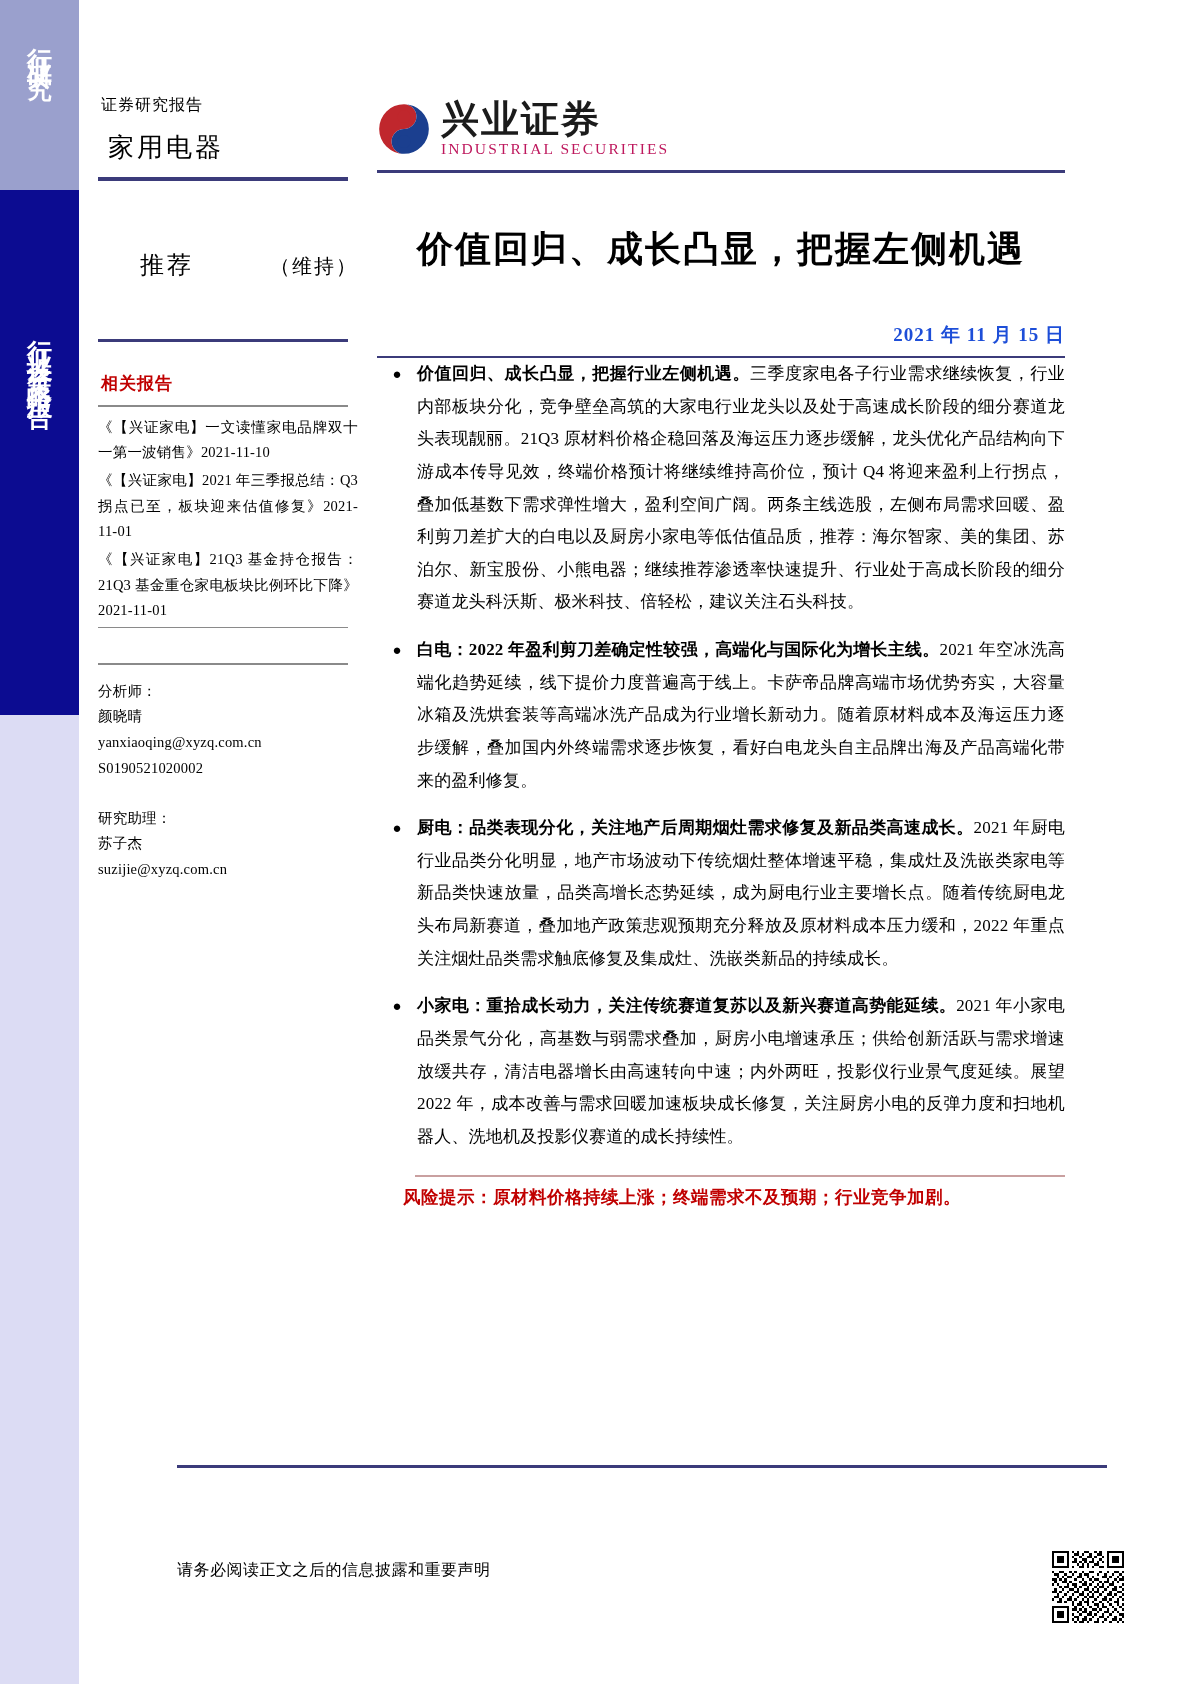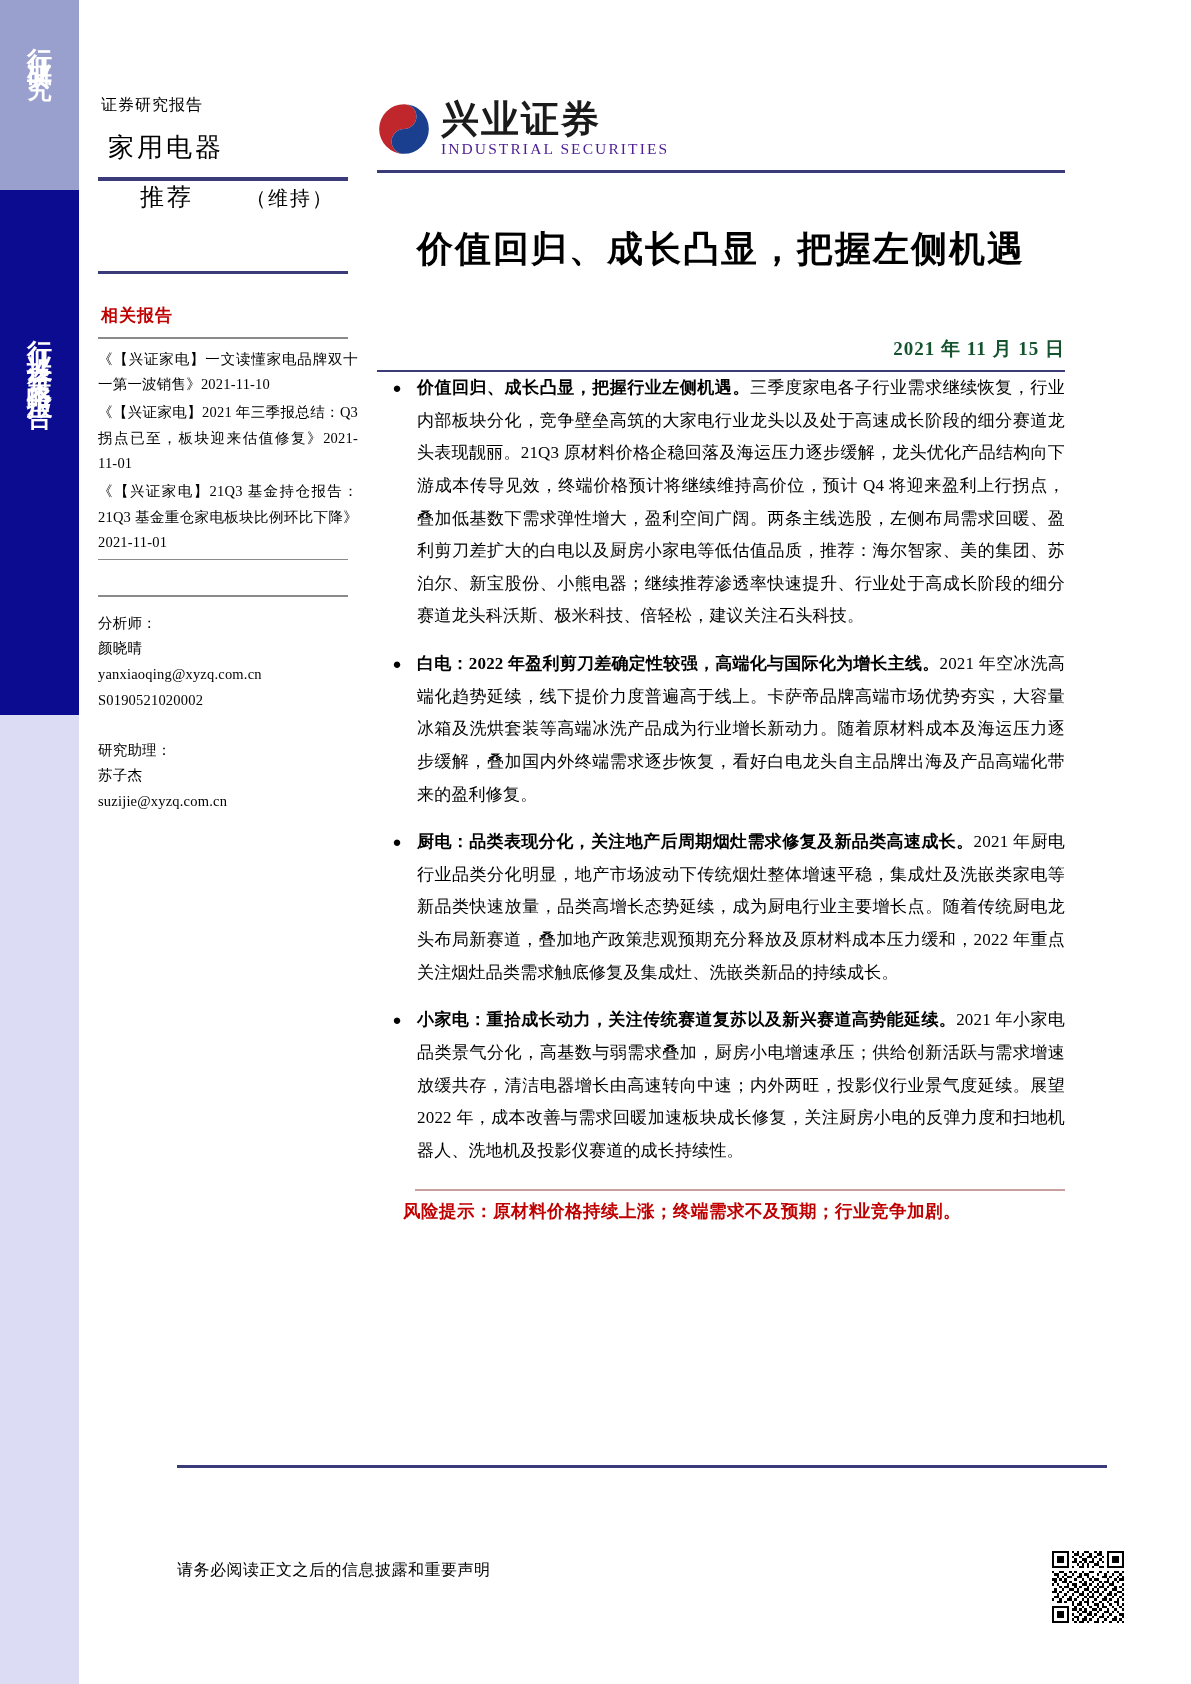--- a/index.html
+++ b/index.html
@@ -89,23 +89,25 @@
     margin: 0 0 0 10px;
     font-weight: 500;
   }
   .rule-thick {
     height: 4px;
     background: #3b3b7a;
     margin: 12px 0 0 0;
     width: 250px;
   }
   .rating-row {
+    margin-top: 68px;
     display: flex;
     align-items: baseline;
     padding-left: 42px;
+    justify-content: space-between;
   }
   .rating-main {
     font-size: 24px;
     letter-spacing: 3px;
     font-weight: 500;
   }
   .rating-sub {
     font-size: 20px;
     letter-spacing: 2px;
     margin-left: 52px;
@@ -173,43 +175,43 @@
     font-size: 38px;
     font-weight: bold;
     letter-spacing: 2px;
     color: #1b1b1b;
     line-height: 1.05;
     font-family: "Liberation Serif", "DejaVu Serif", serif;
   }
   .logo-en {
     font-size: 15.5px;
     letter-spacing: 2.1px;
-    color: #4c1d95;
+    color: #be185d;
     font-family: "Liberation Serif", "DejaVu Serif", serif;
     margin-top: 1px;
   }
   .rule-head {
     height: 3px;
     background: #3b3b7a;
     margin-top: 4px;
   }
   .doc-title {
     font-size: 36px;
     font-weight: 600;
     letter-spacing: 2px;
     text-align: center;
     margin: 52px 0 0 0;
   }
   .doc-date {
-    color: #14532d;
+    color: #1d4ed8;
     font-size: 19px;
     font-weight: bold;
     text-align: right;
     letter-spacing: 1px;
-    margin: 62px 0 0 0;
+    margin: 48px 0 0 0;
   }
   .rule-date {
     height: 2px;
     background: #3b3b7a;
     margin-top: 8px;
   }
 
   .highlights-title {
     color: #c00000;
     font-size: 18px;

